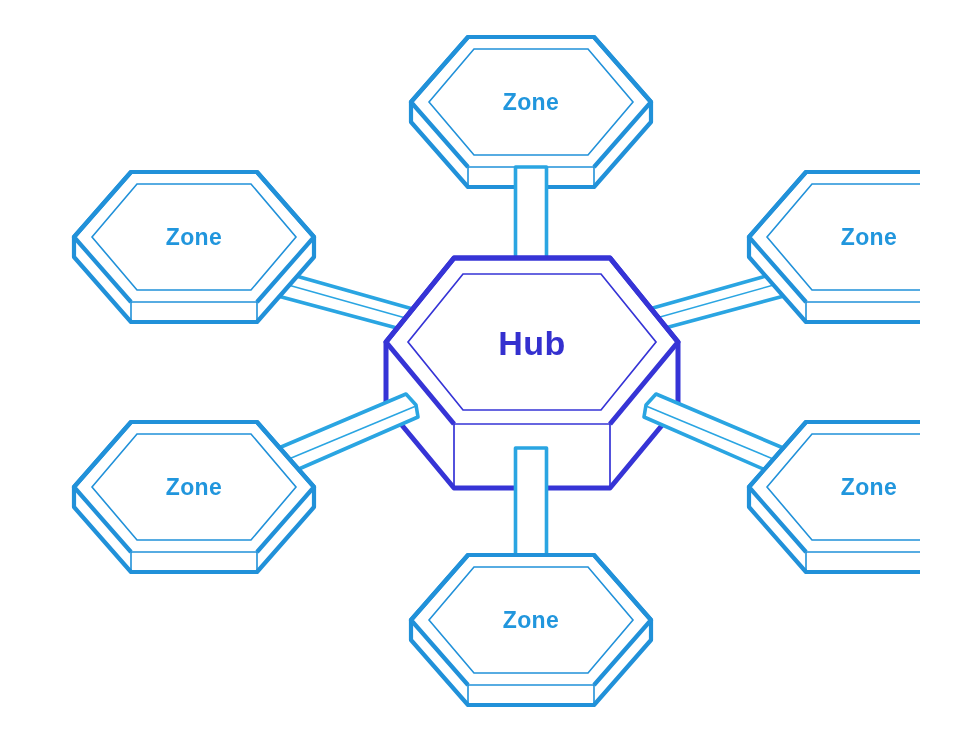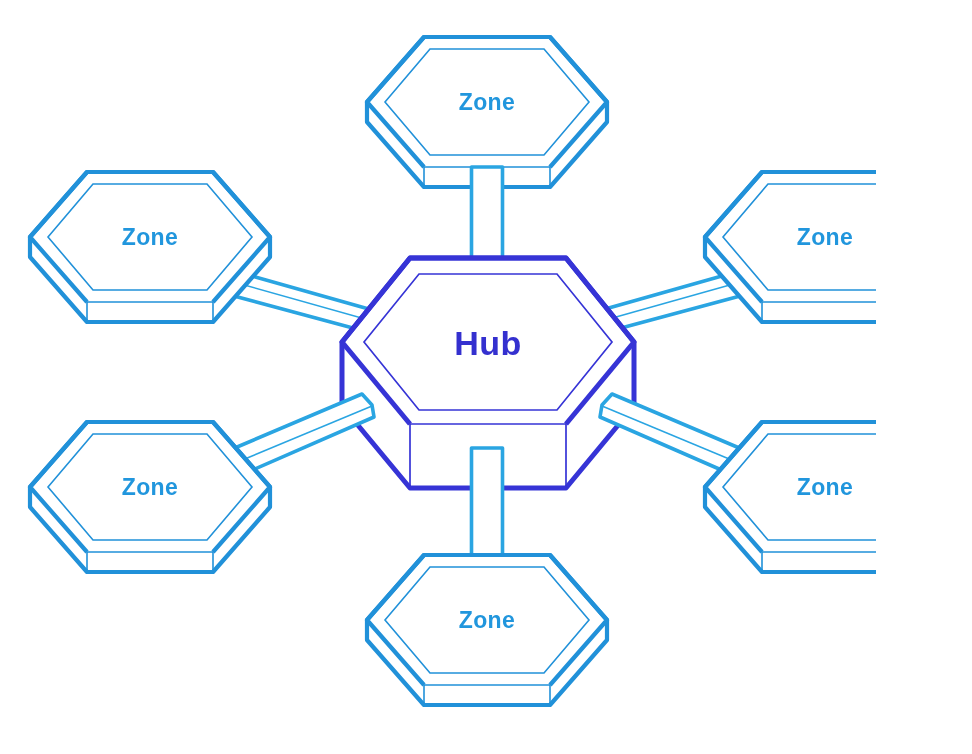--- a/index.html
+++ b/index.html
@@ -7,20 +7,21 @@
     padding: 0;
     background: var(--background, #ffffff);
     font-family: "Liberation Sans", sans-serif;
   }
   .stage {
     position: relative;
     width: 876px;
     height: 754px;
     background: var(--background, #ffffff);
     overflow: hidden;
+    padding-left: 44px;
   }
   svg { display: block; }
 
   
   .z-sil   { fill: #ffffff; stroke: var(--zone-stroke, #2191d9); stroke-width: 4.2; stroke-linejoin: round; }
   .z-edge  { fill: none;    stroke: var(--zone-stroke, #2191d9); stroke-width: 4.2; stroke-linejoin: round; stroke-linecap: butt; }
   .z-thin  { fill: none;    stroke: var(--zone-stroke, #2191d9); stroke-width: 1.6; }
   .z-inner { fill: none;    stroke: var(--zone-stroke, #2191d9); stroke-width: 1.6; stroke-linejoin: miter; }
 
   

